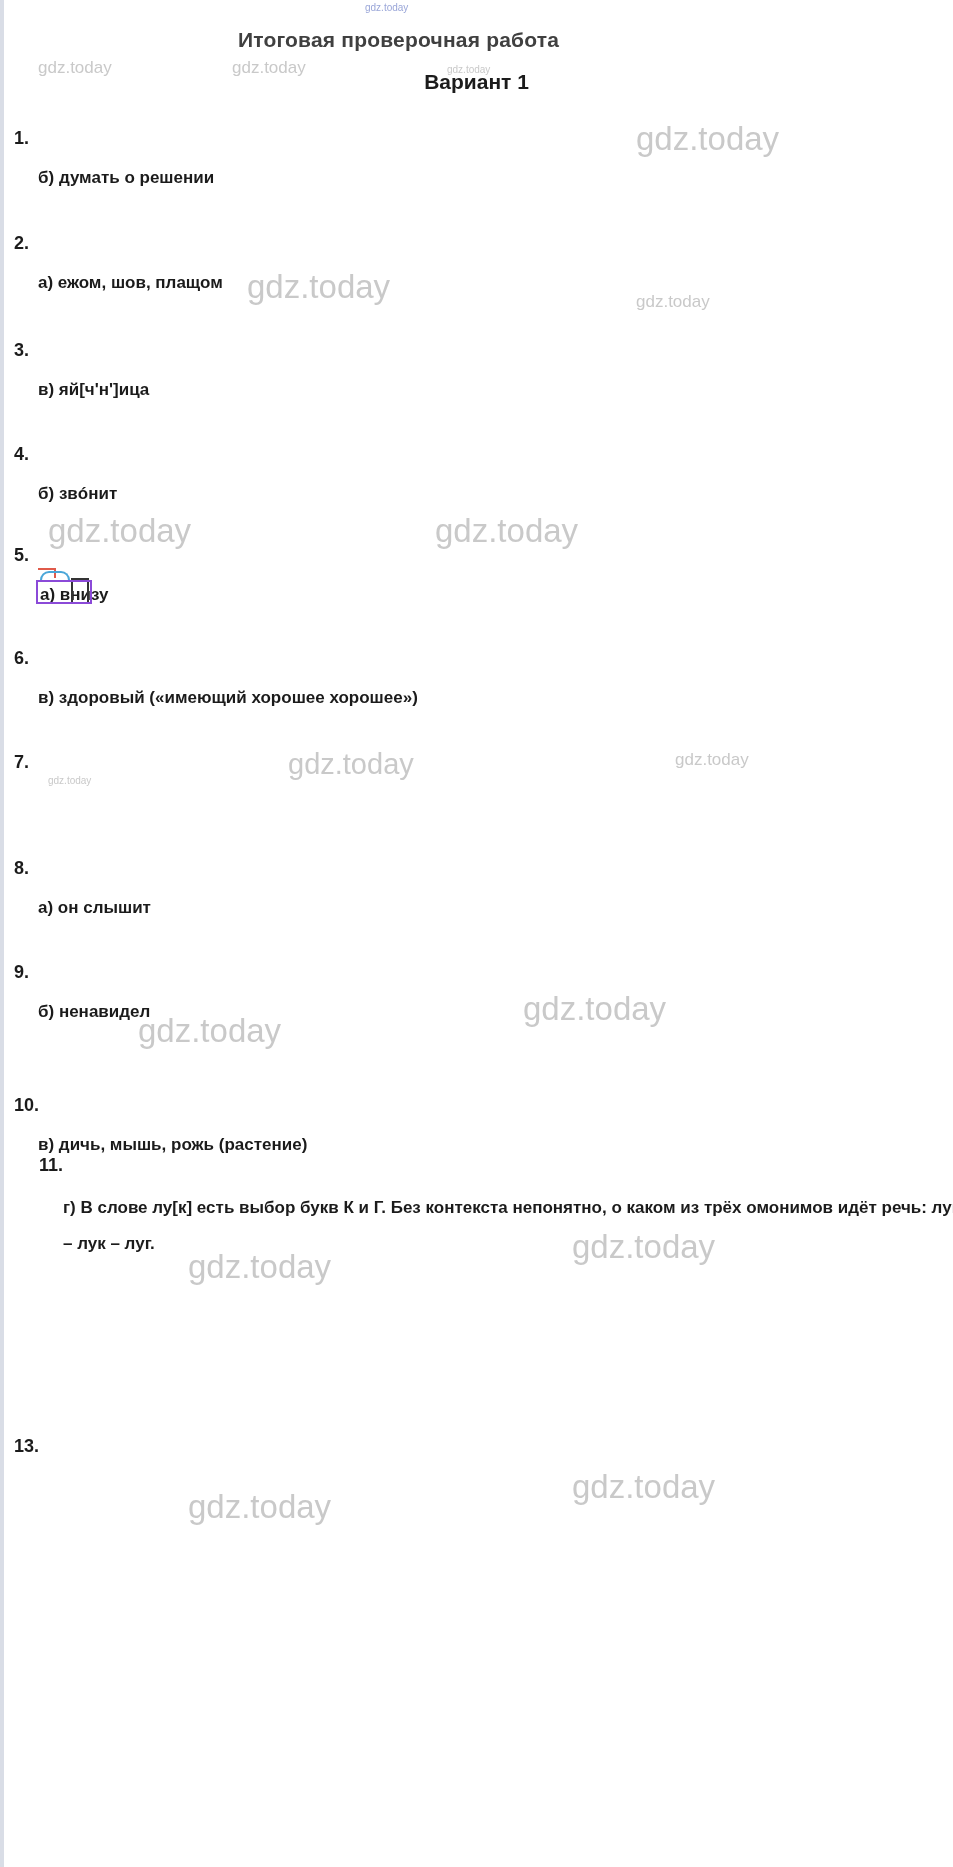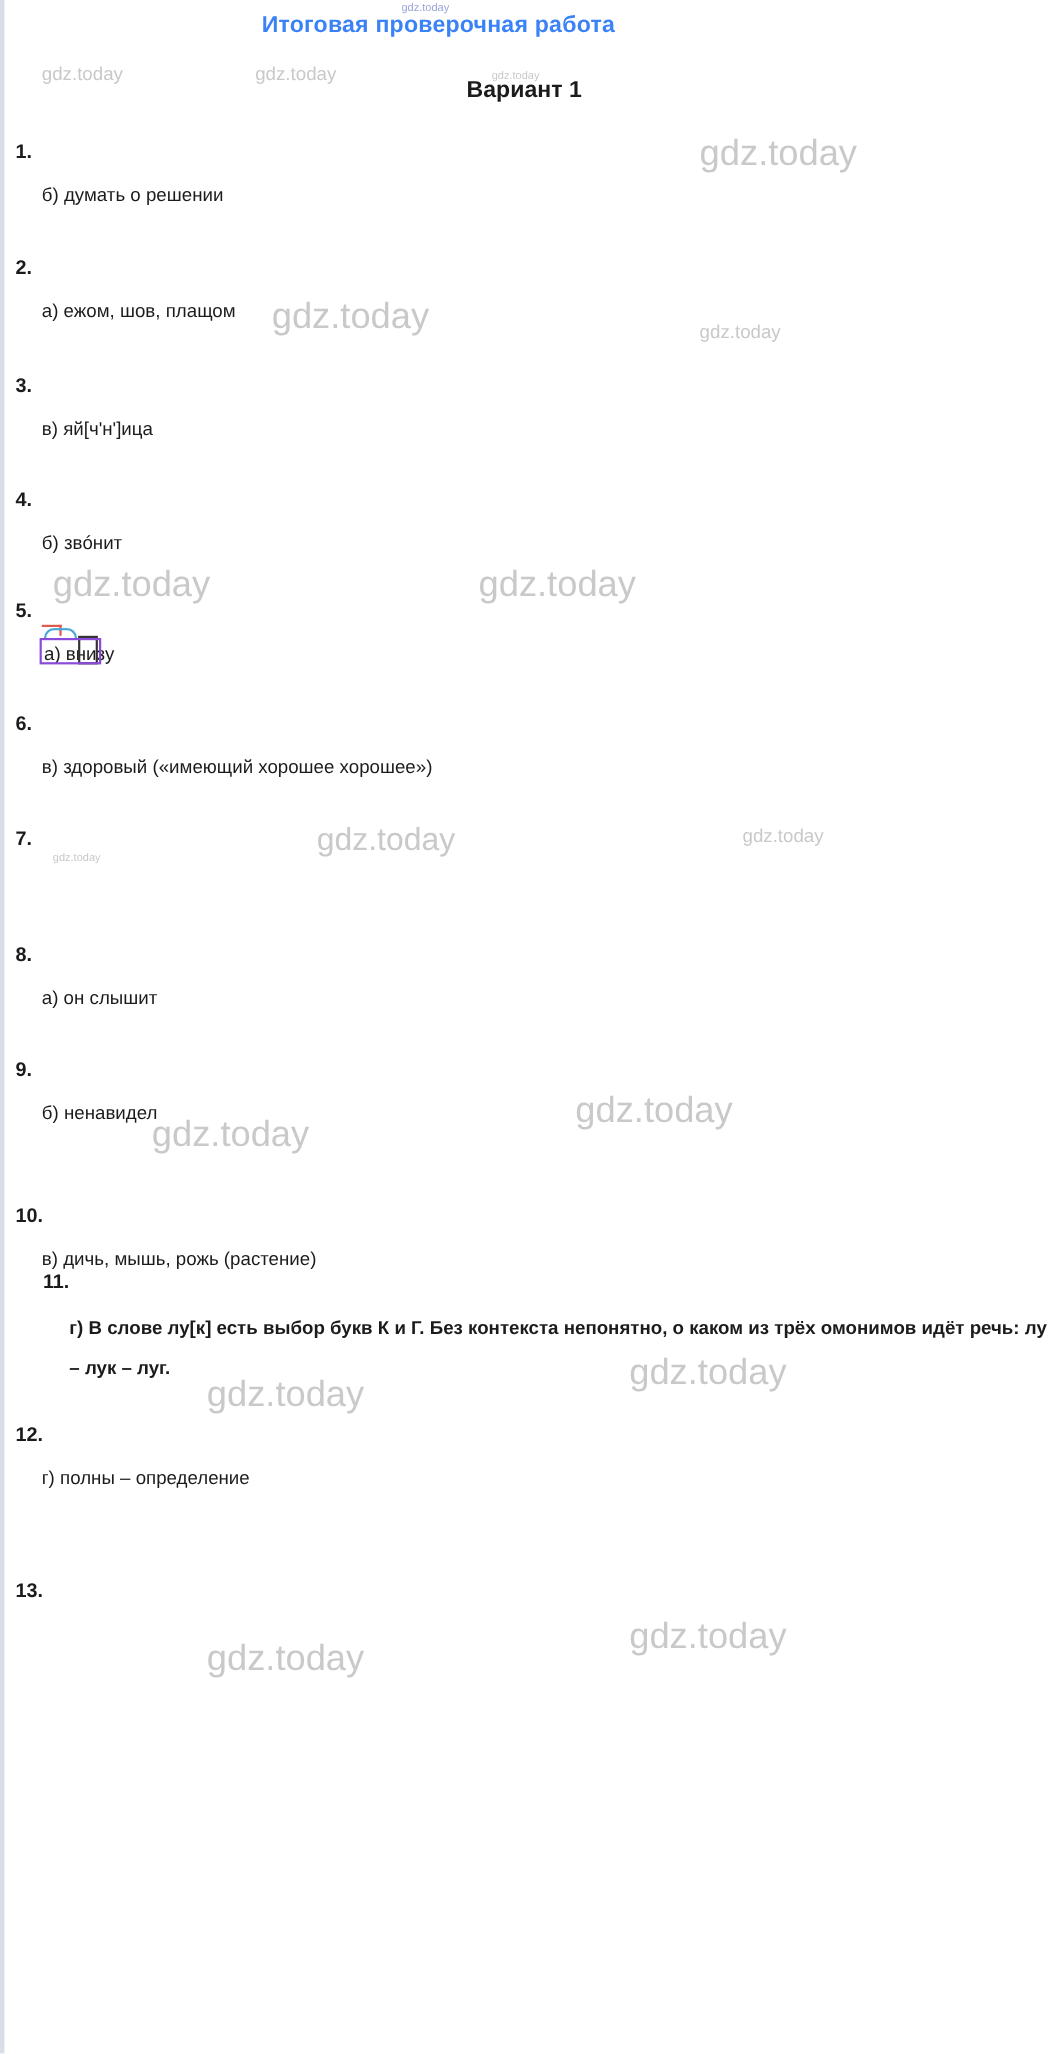--- a/index.html
+++ b/index.html
@@ -23,26 +23,26 @@
     position: absolute;
     left: 0;
     top: 0;
     width: 4px;
     height: 1867px;
     background: #d9dde6;
   }
   .doc-title {
     position: absolute;
     left: 0;
-    top: 11px;
+    top: 28px;
     width: 797px;
     text-align: center;
     font-size: 21px;
     font-weight: bold;
-    color: #3b82f6;
+    color: #404040;
     letter-spacing: 0.2px;
   }
   .variant {
     position: absolute;
     left: 0;
     top: 70px;
     width: 953px;
     text-align: center;
     font-size: 21px;
     font-weight: bold;
@@ -58,21 +58,21 @@
     font-weight: bold;
     color: #1b1b1b;
   }
   .item-text {
     display: block;
     margin-top: 14px;
     margin-left: 24px;
     font-size: 17px;
     line-height: 30px;
     color: #1b1b1b;
-    font-weight: normal;
+    font-weight: bold;
   }
   .item-text.bold {
     font-weight: bold;
   }
   .wm {
     position: absolute;
     color: #c9c9c9;
     font-family: Liberation Sans, sans-serif;
     font-weight: normal;
     white-space: nowrap;
@@ -215,23 +215,19 @@
   <div class="item" style="top:1095px;">
     <span class="item-num">10.</span>
     <span class="item-text">в) дичь, мышь, рожь (растение)</span>
   </div>
 
   <div class="item" style="top:1155px;margin-left:25px;">
     <span class="item-num">11.</span>
     <span class="item-text bold" style="line-height:36px;">г) В слове лу[к] есть выбор букв К и Г. Без контекста непонятно, о каком из трёх омонимов идёт речь: лук – лук – луг.</span>
   </div>
 
-  <div class="item" style="top:1294px;">
-    <span class="item-num">12.</span>
-    <span class="item-text">г) полны – определение</span>
-  </div>
 
   <div class="item" style="top:1396px;margin-top:40px;">
     <span class="item-num">13.</span>
   </div>
 
 
 </div>
 
 </body></html>

